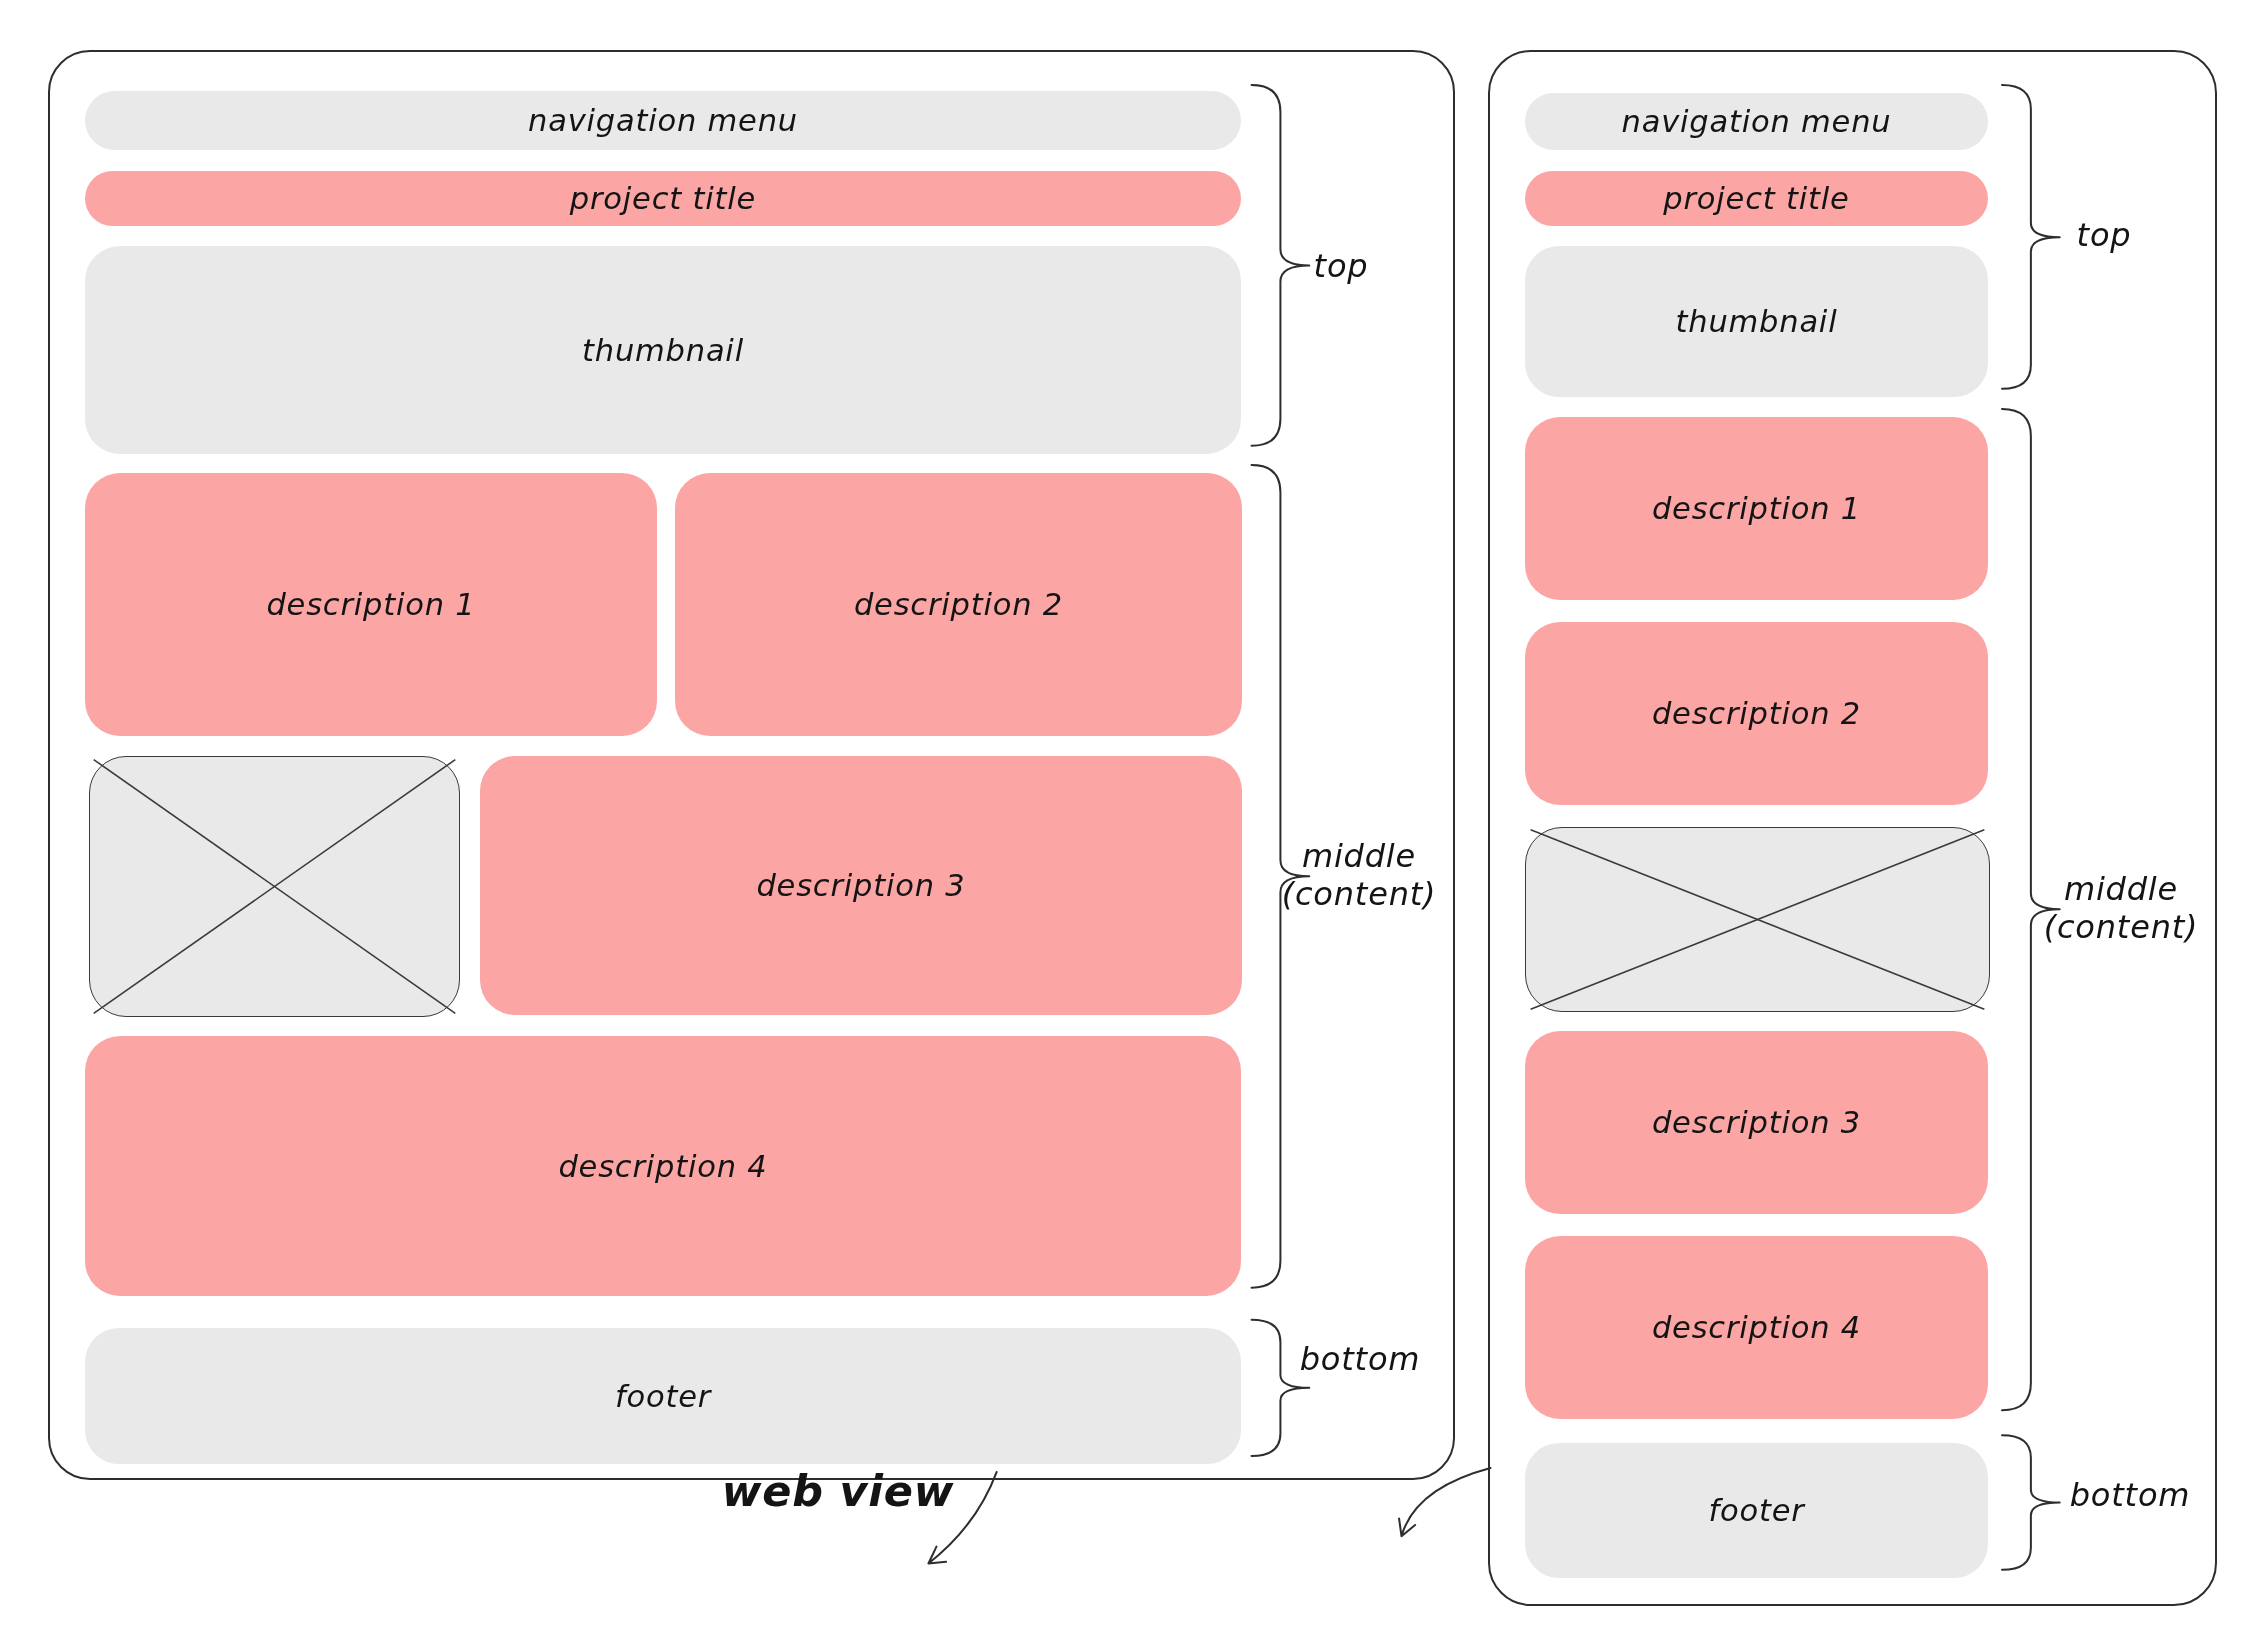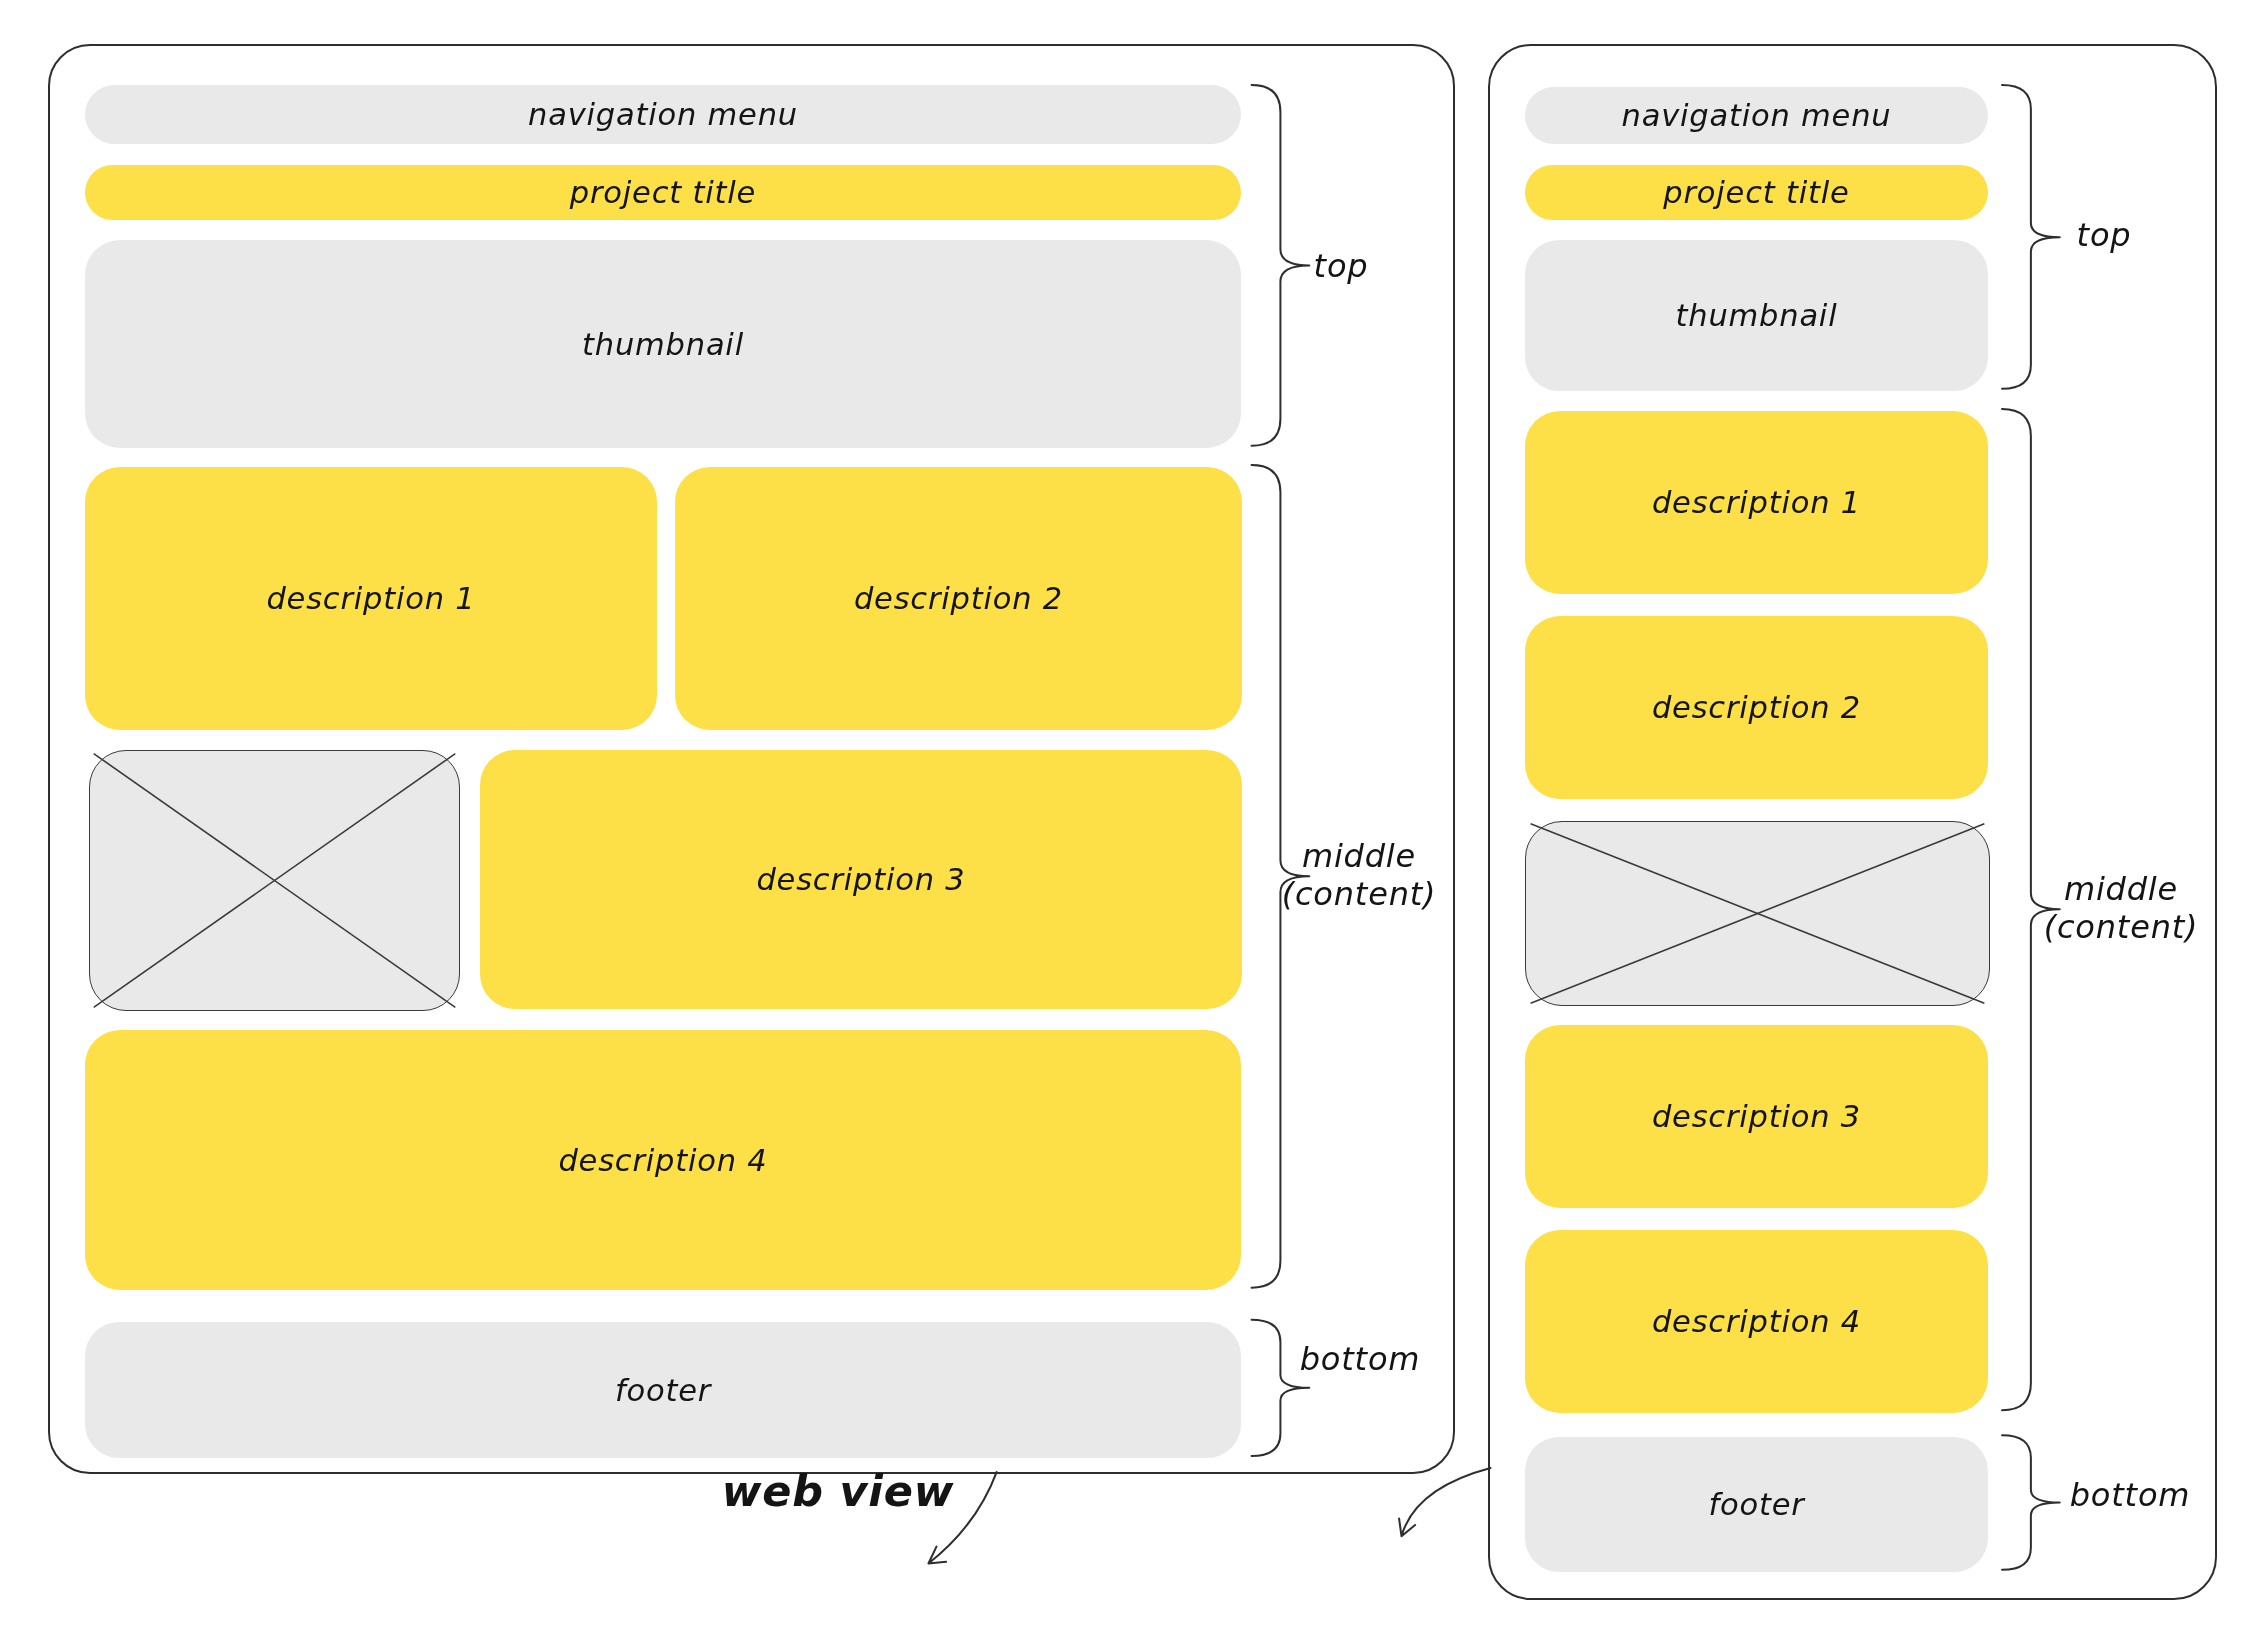--- a/index.html
+++ b/index.html
@@ -7,34 +7,35 @@
     position:relative;
     width:2261px;height:1644px;
     background:#ffffff;
     font-family:"DejaVu Sans", sans-serif;
     overflow:hidden;
   }
   .frame{
     position:absolute;
     background:#ffffff;
     border:2px solid #2e2e2e;
+    margin-top:6px;
   }
   .frame.web{left:48px;top:44px;width:1403px;height:1426px;border-radius:42px;}
   .frame.mobile{left:1488px;top:44px;width:725px;height:1552px;border-radius:43px;}
   .block{
     position:absolute;
     display:flex;align-items:center;justify-content:center;
     font-style:italic;
     font-size:30.5px;
     letter-spacing:0.8px;
     color:#141414;
     text-align:center;
   }
   .light{background:#e9e9e9;}
-  .dark{background:#fde047;}
+  .dark{background:#fca5a5;}
   .ph{border:1.6px solid #3a3a3a;}
   .ph svg{position:absolute;inset:0;width:100%;height:100%;}
   .annotation{
     position:absolute;
     transform:translate(-50%,-50%);
     font-style:italic;
     font-size:32px;
     letter-spacing:0.8px;
     color:#141414;
     text-align:center;

